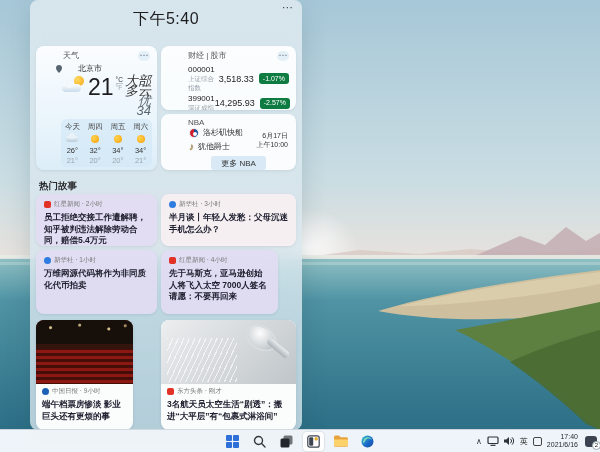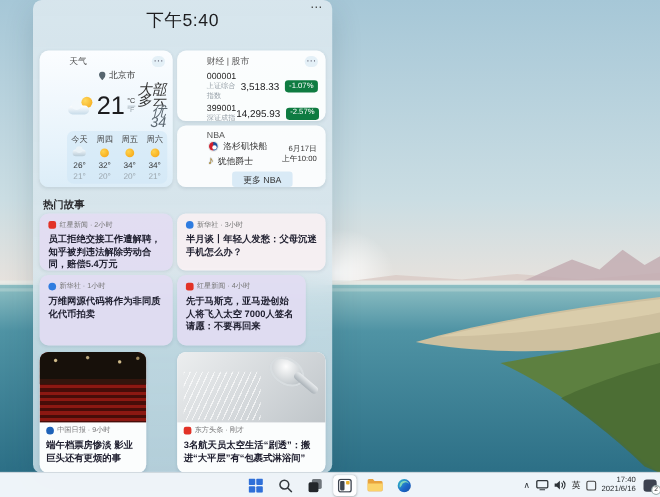--- a/index.html
+++ b/index.html
@@ -18,22 +18,22 @@
   .panel-more{position:absolute;top:1px;right:9px;font-size:11px;color:#444;line-height:12px;cursor:default;}
   .panel-time{position:absolute;top:9px;left:0;width:100%;text-align:center;font-size:16px;color:#1d1d1f;letter-spacing:.5px;}
 
   .card{position:absolute;background:rgba(255,255,255,.88);border-radius:8px;box-shadow:0 1px 3px rgba(40,60,80,.10);overflow:hidden;padding-left:20px;}
   .card-head{display:flex;align-items:center;justify-content:space-between;padding:4px 7px 2px 7px;}
   .card-title{font-size:8px;color:#555;}
   .dots{font-size:9px;color:#667;line-height:8px;width:12px;height:10px;text-align:center;border-radius:6px;background:rgba(225,238,246,.9);}
 
   
   .w-card{left:6px;top:46px;width:121px;height:124px;background:linear-gradient(180deg,#fbfdff 0%,#e7f3fb 70%,#dcedf8 100%);}
-  .w-loc{display:flex;align-items:center;justify-content:center;gap:3px;font-size:8px;color:#333;}
-  .w-main{display:flex;align-items:center;padding:2px 6px 0 6px;}
+  .w-loc{display:flex;align-items:center;justify-content:flex-start;gap:16px;font-size:8px;color:#333;}
+  .w-main{display:flex;padding:2px 6px 0 6px;}
   .w-icon{position:relative;width:24px;height:17px;flex:0 0 auto;}
   .w-sun{position:absolute;right:2px;top:0;width:10px;height:10px;border-radius:50%;background:radial-gradient(circle at 35% 35%,#ffd95e,#f4a514);}
   .w-cloud{position:absolute;left:0;bottom:1px;width:19px;height:8px;border-radius:8px;background:linear-gradient(#ffffff,#c8dcea);}
   .w-cloud::before{content:"";position:absolute;left:3px;top:-5px;width:9px;height:9px;border-radius:50%;background:#f2f8fc;}
   .w-temp{font-size:23px;font-weight:300;color:#1c1c1e;line-height:23px;margin-left:2px;}
   .w-units{display:flex;flex-direction:column;font-size:6.5px;color:#333;margin-left:2px;line-height:7px;}
   .w-unit-f{color:#9aa5ad;border-top:1px solid #b9c6cf;}
   .w-cond{margin-left:auto;text-align:right;font-size:13px;color:#333;line-height:10px;font-style:italic;}
   .w-aqi{color:#5b6770;}
   .w-forecast{display:flex;margin:3px 5px 2px 5px;background:rgba(205,230,246,.55);border-radius:6px;padding:3px 0 2px 0;}

